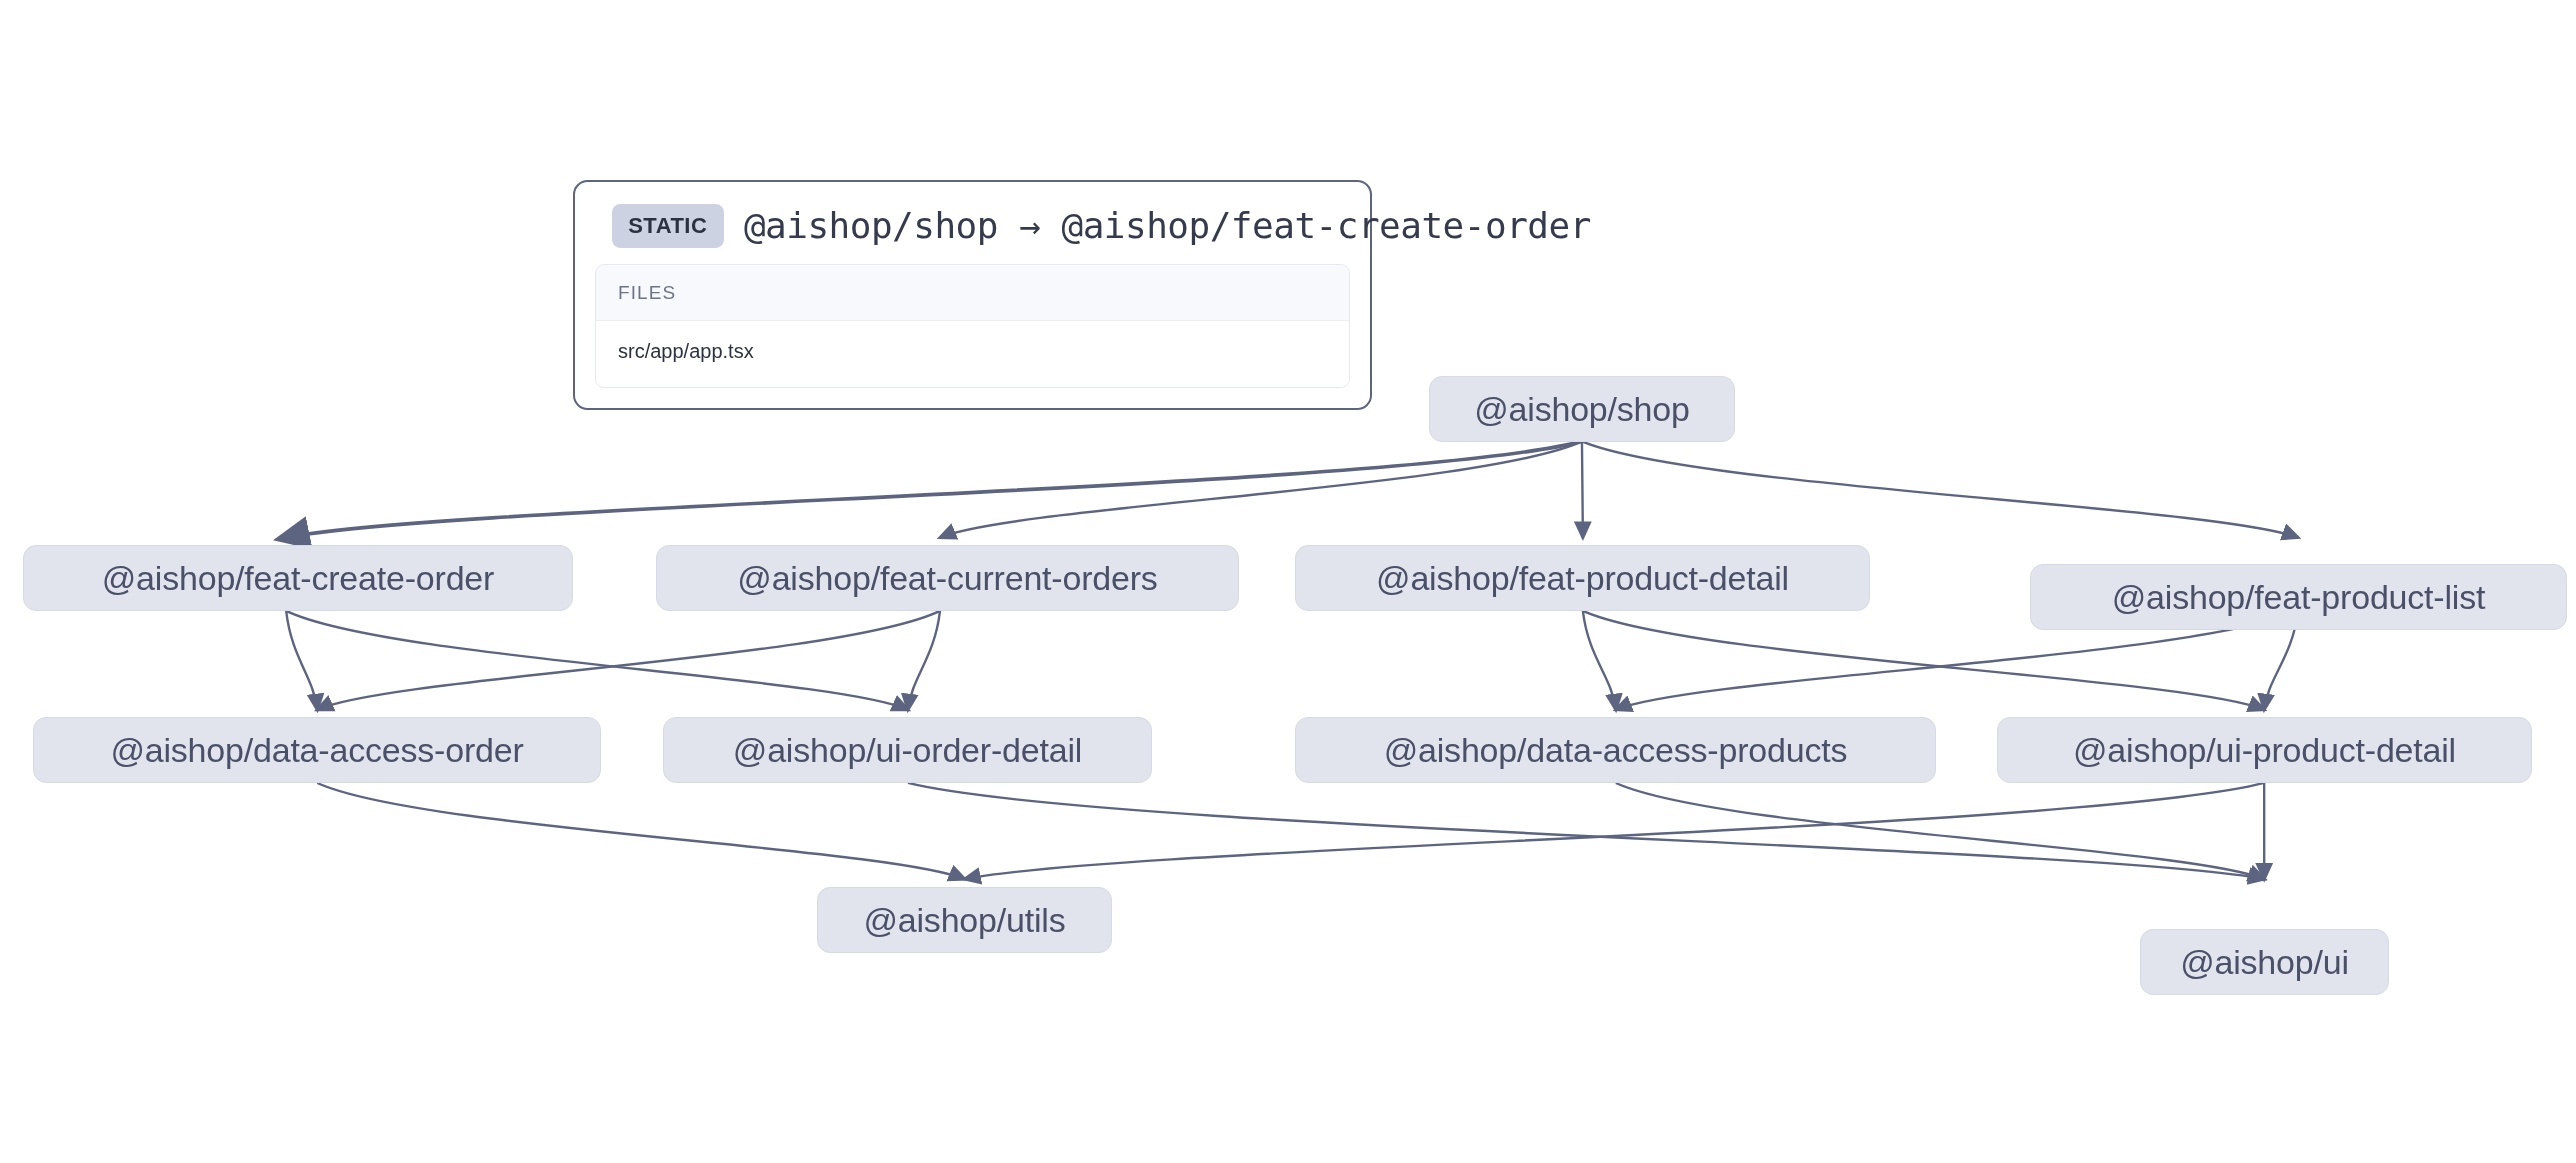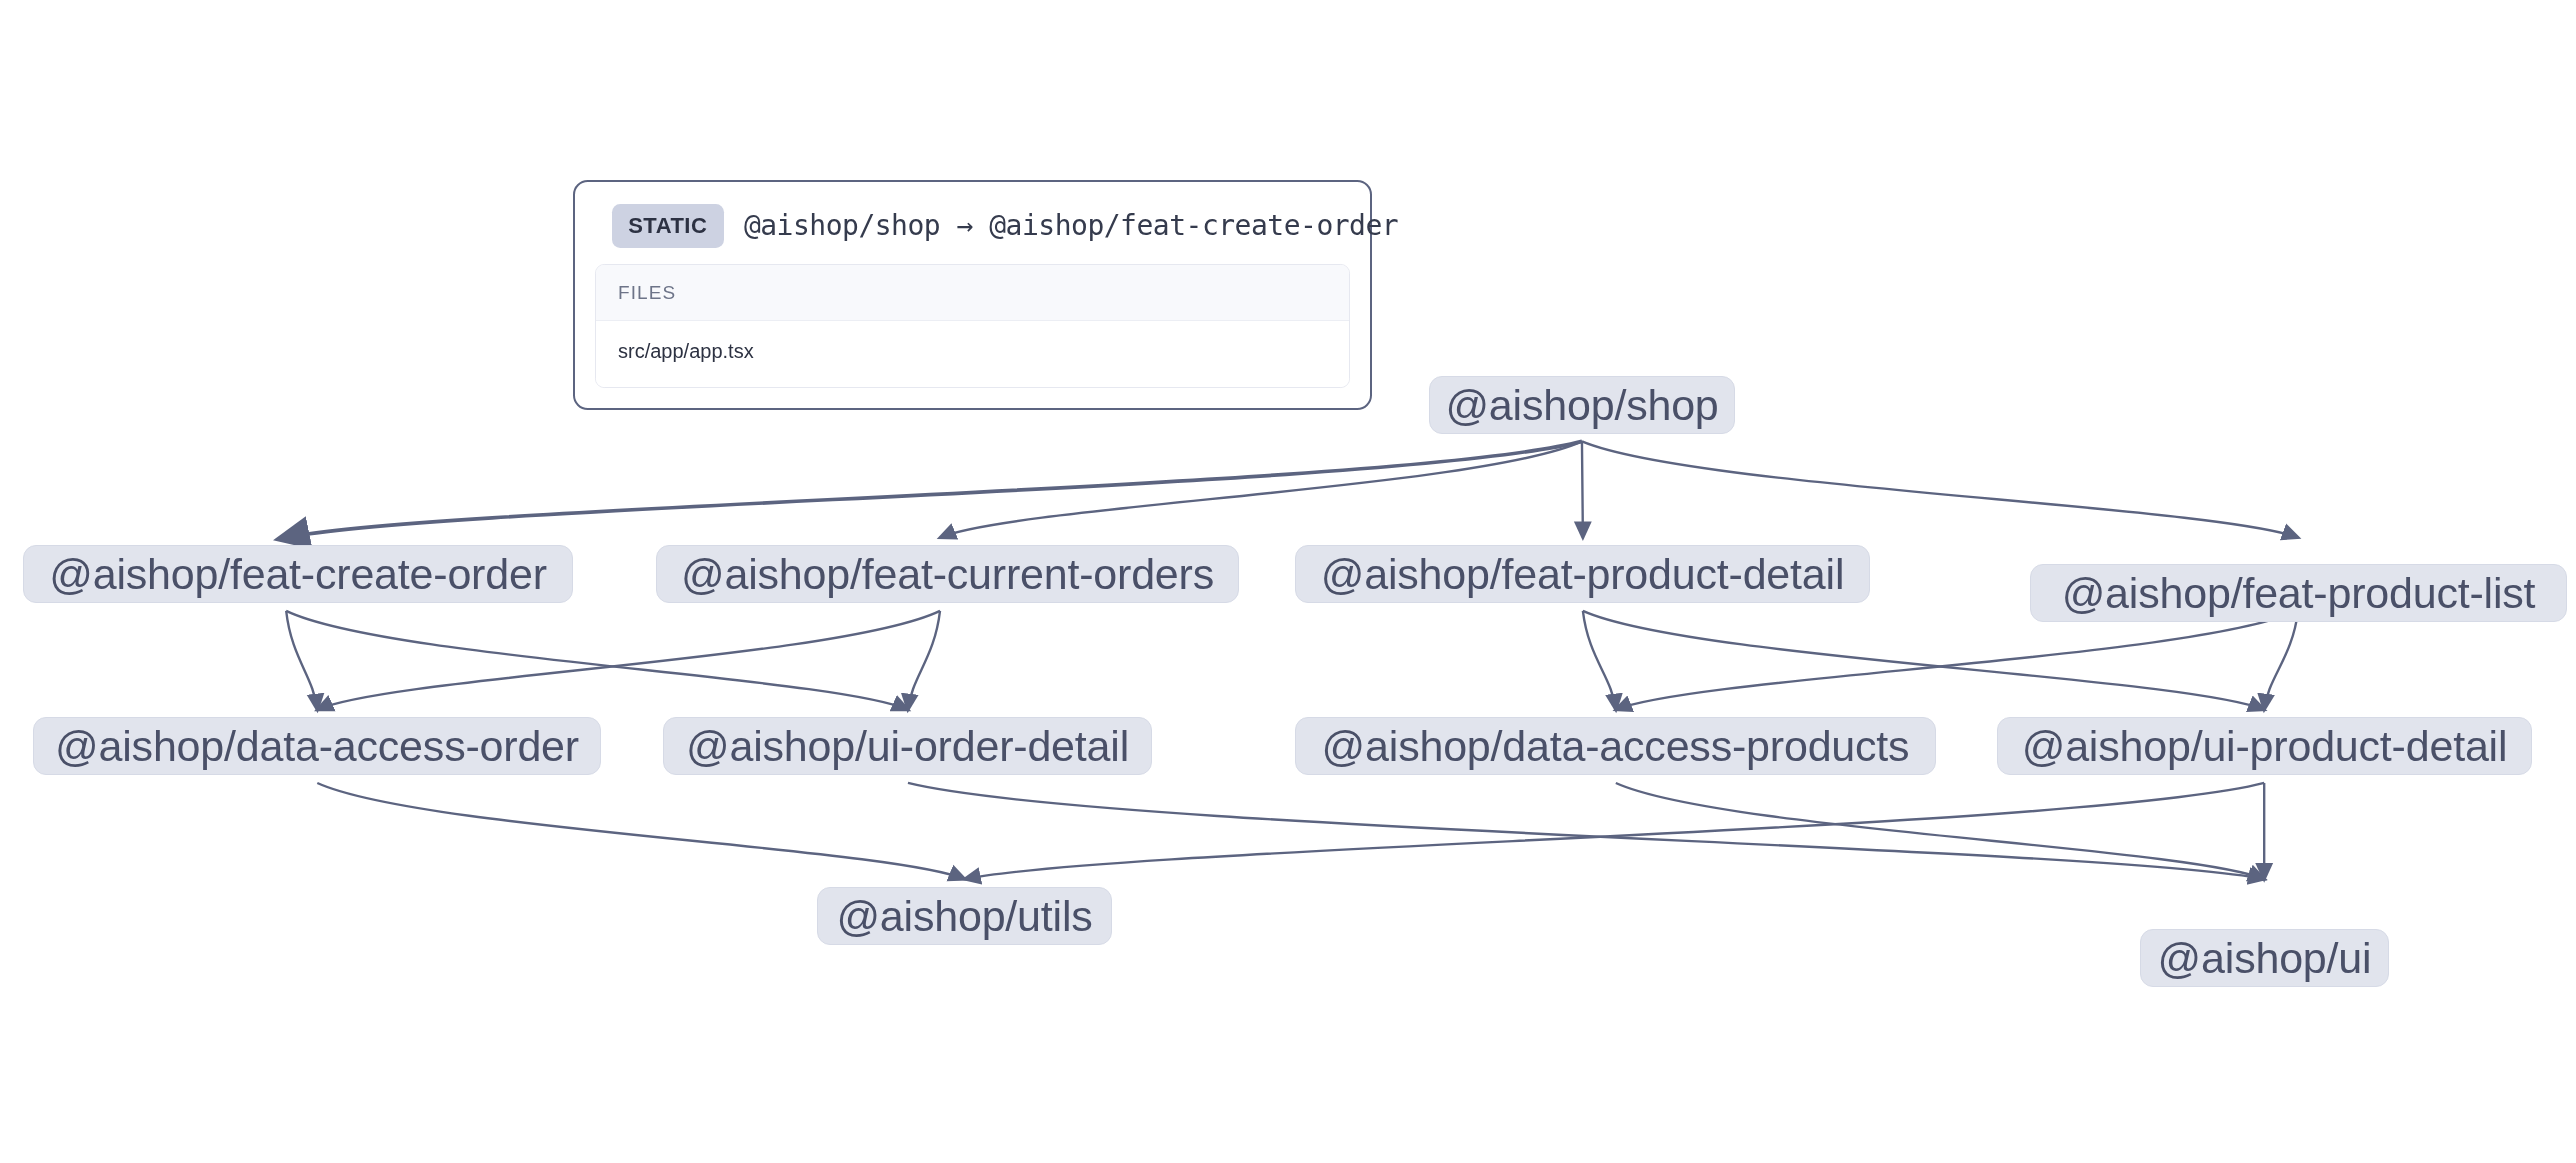--- a/index.html
+++ b/index.html
@@ -28,26 +28,26 @@
   
   .node {
     position: absolute;
     display: flex;
     align-items: center;
     justify-content: center;
     background: #e1e4ed;
     border: 0.9px solid #d6dae6;
     border-radius: 13px;
     color: #4a5068;
-    font-size: 43px;
+    font-size: 34px;
     font-weight: 400;
     letter-spacing: -0.2px;
     white-space: nowrap;
     padding: 0 26px;
-    height: 58px;
+    height: 66px;
     z-index: 5;
   }
 
   
   #tooltip {
     position: absolute;
     left: 573px;
     top: 180px;
     width: 799px;
     background: #ffffff;
@@ -68,21 +68,21 @@
     font-size: 22px;
     font-weight: 700;
     letter-spacing: 0.5px;
     border-radius: 8.2px;
     padding: 11px 16.5px;
     line-height: 1;
     margin-left: 13px;
   }
   #tooltip-title {
     font-family: "DejaVu Sans Mono", monospace;
-    font-size: 28px;
+    font-size: 36px;
     color: #353b4d;
     letter-spacing: -0.5px;
     white-space: nowrap;
   }
   #tooltip-panel {
     border: 0.9px solid #e6e8f0;
     border-radius: 9.2px;
     overflow: hidden;
     background: #ffffff;
   }

